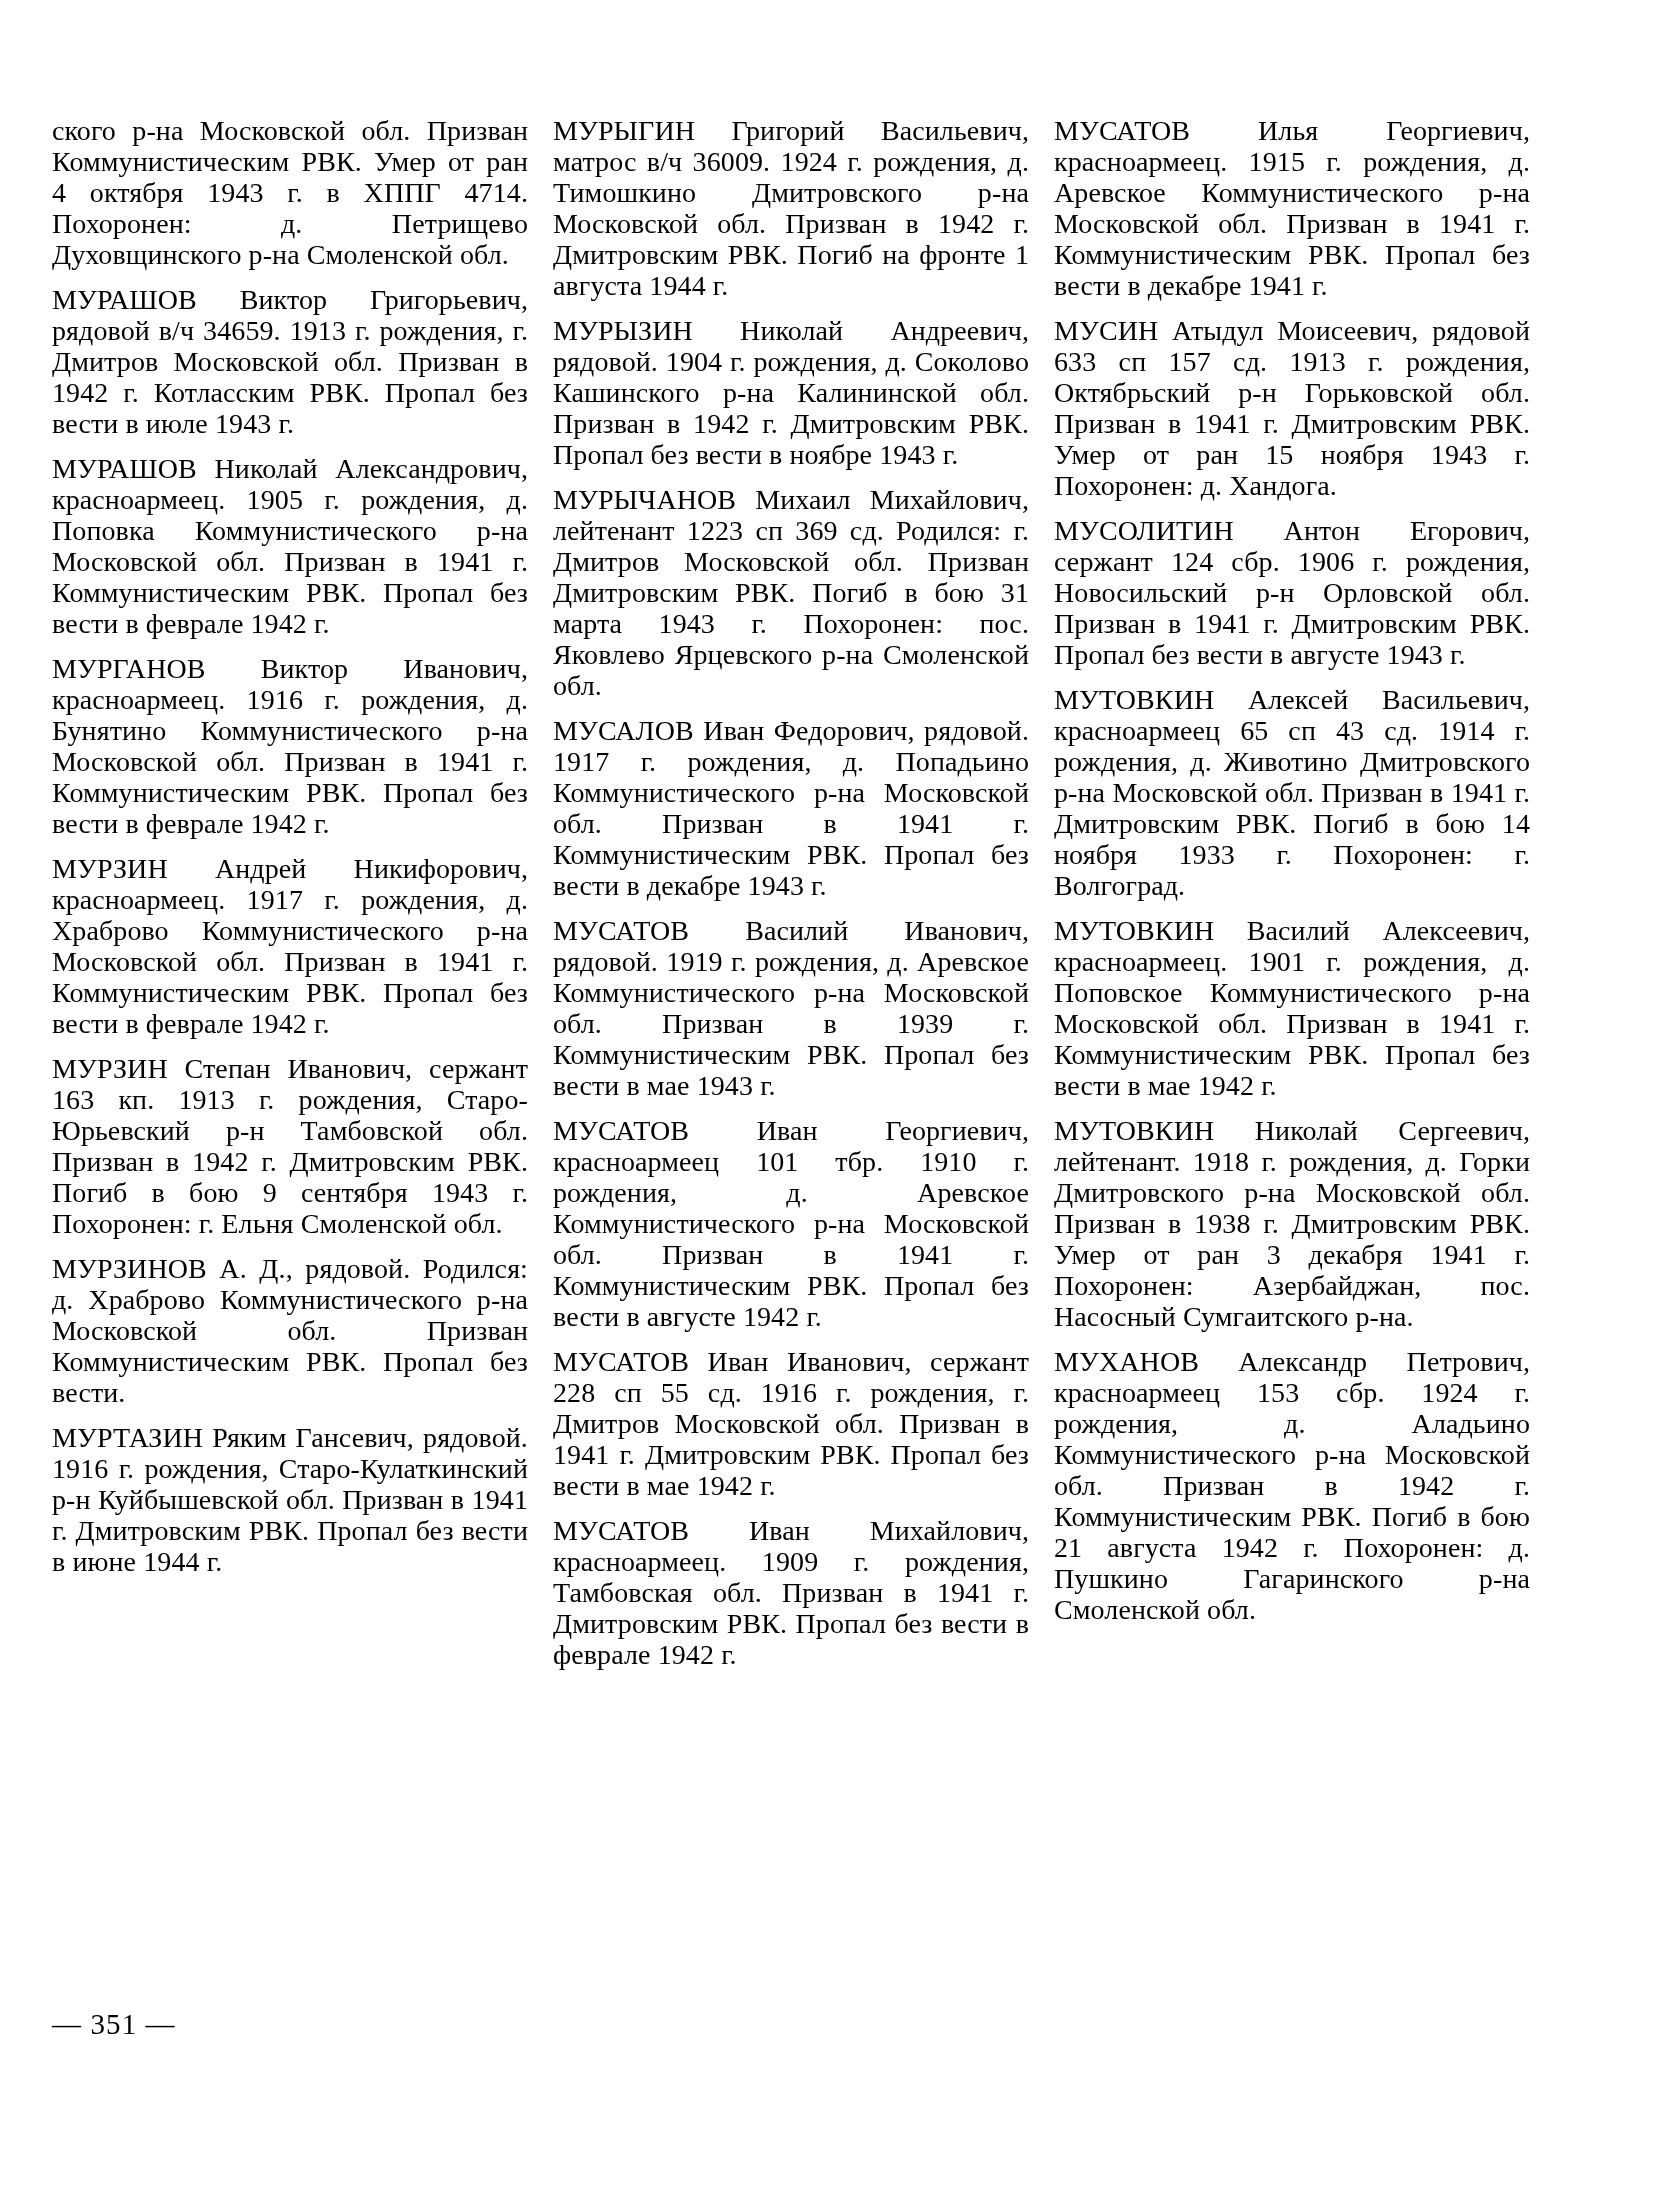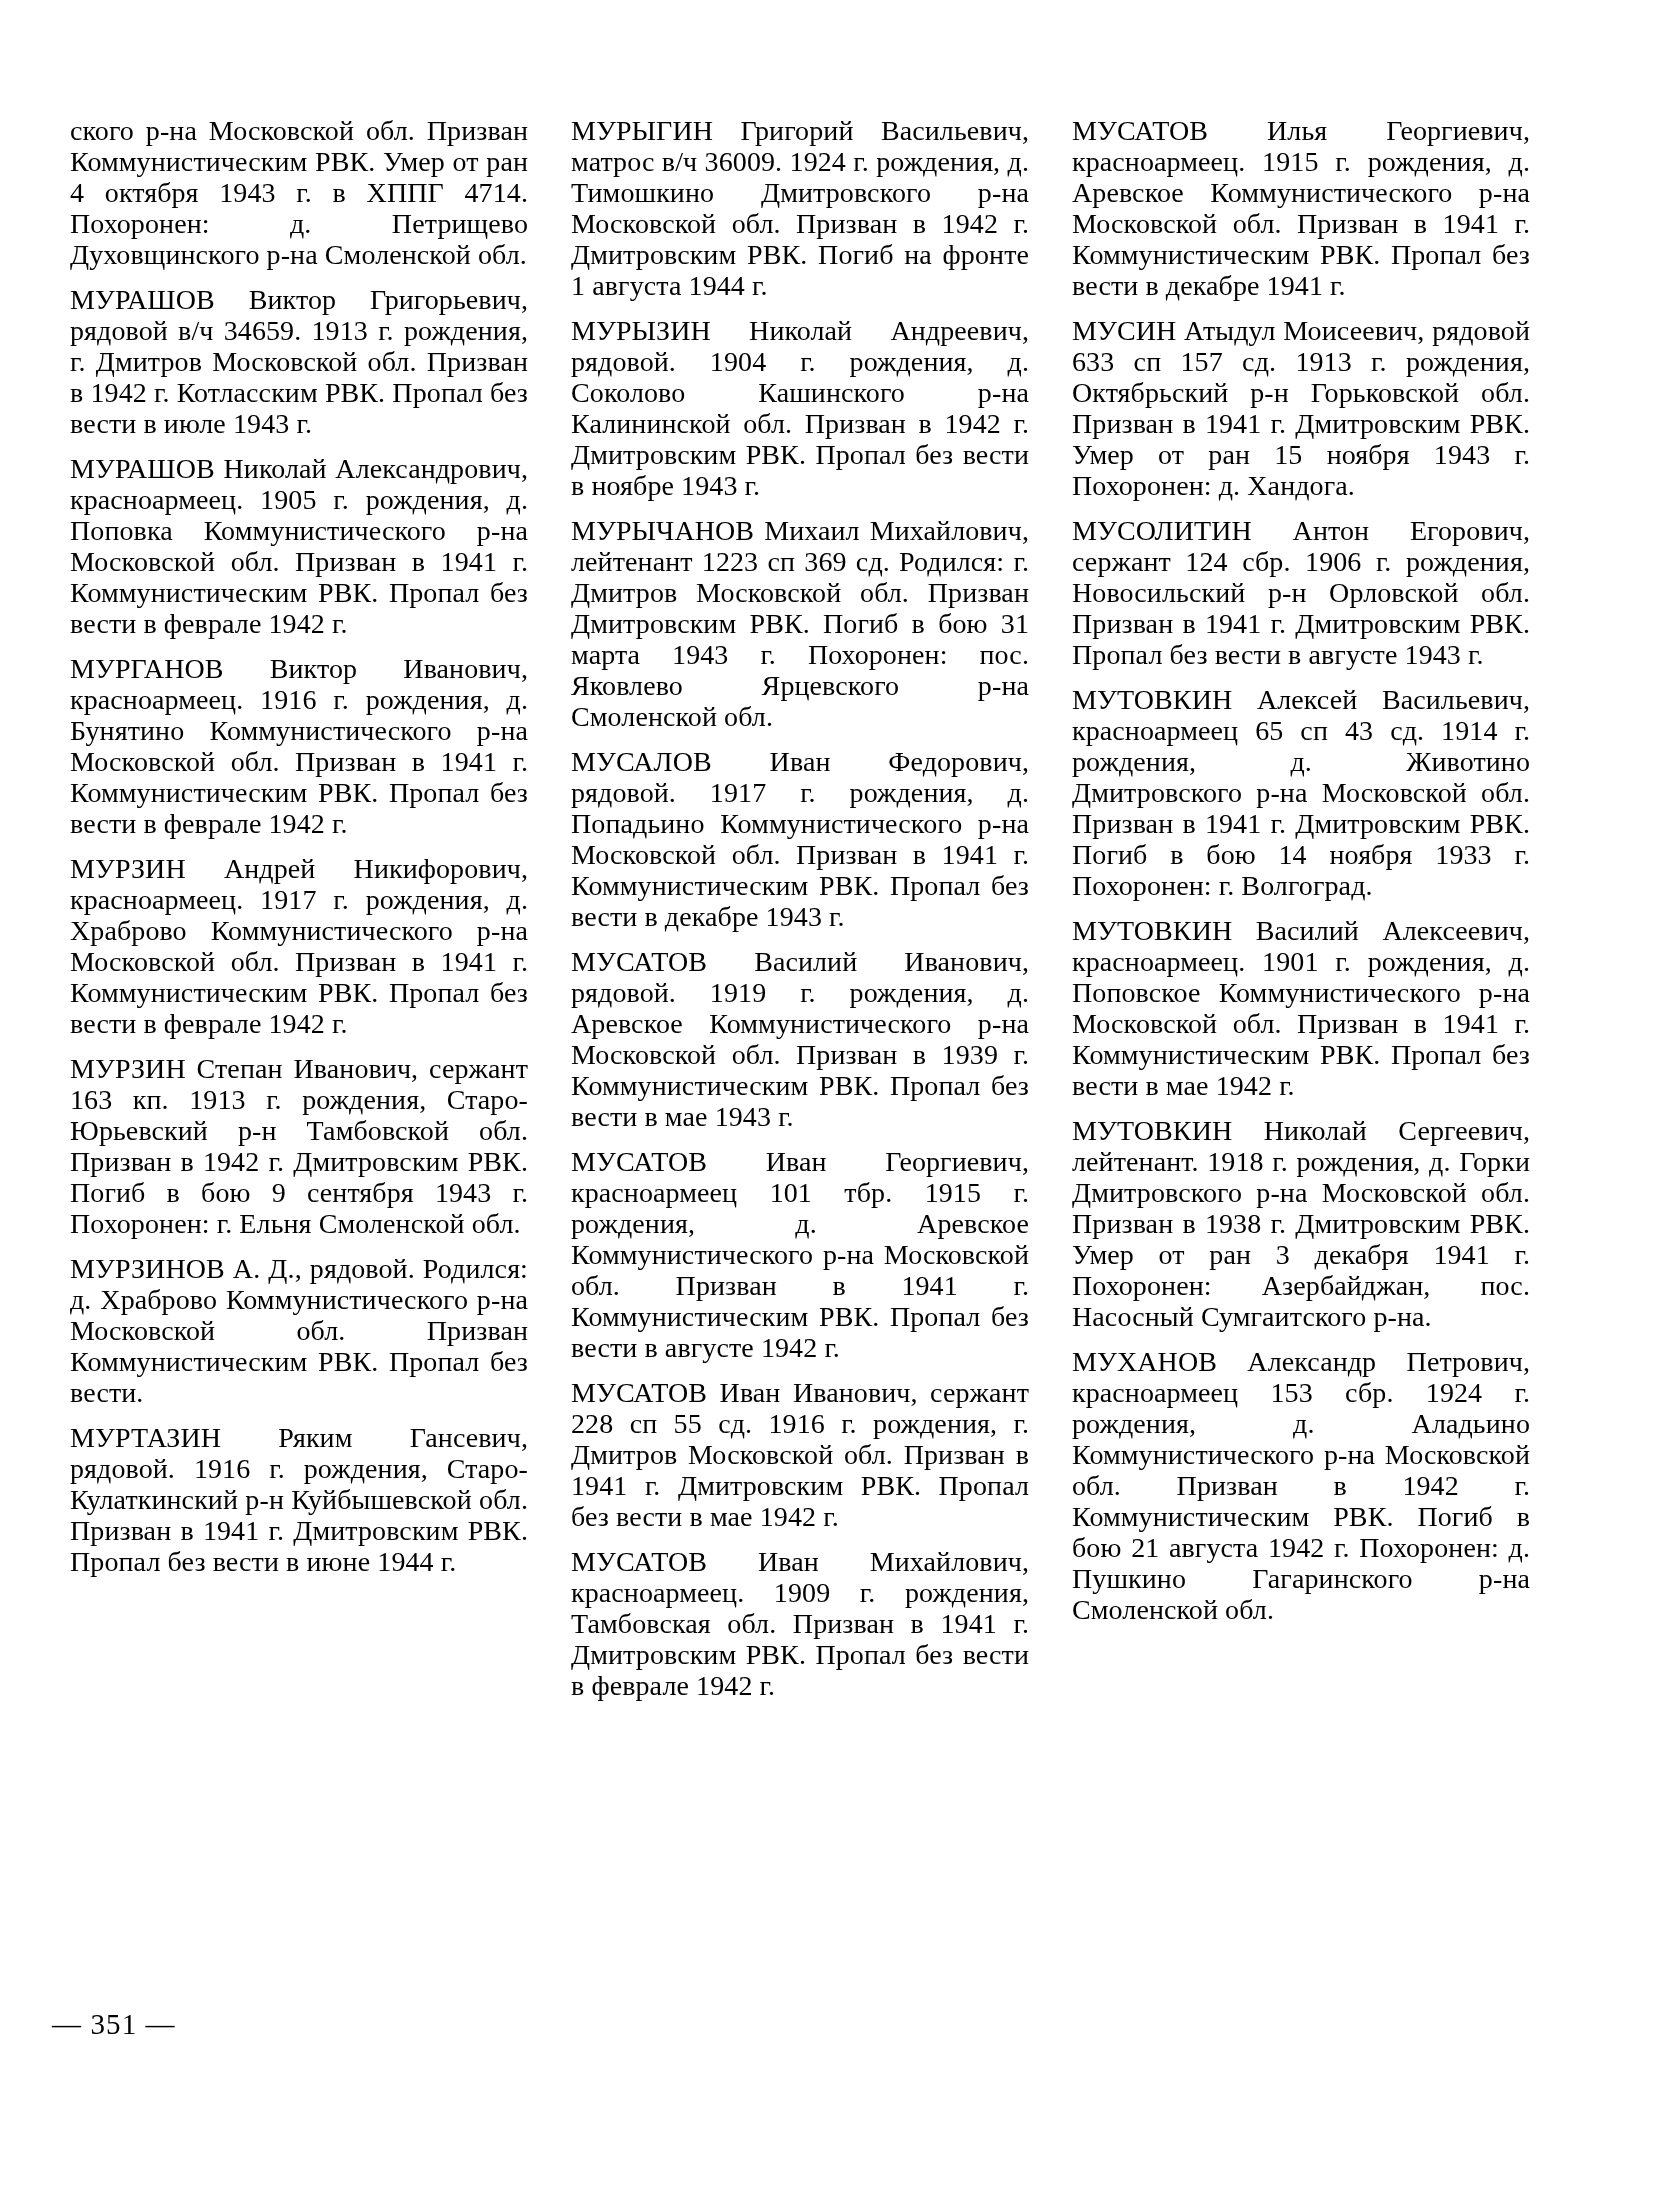--- a/index.html
+++ b/index.html
@@ -11,21 +11,21 @@
     color:#000;
     overflow:hidden;
   }
   .text-columns{
     position:absolute;
     left:52px;top:115px;width:1477px;
     display:flex;gap:25px;align-items:flex-start;
   }
   .column{flex:0 0 476px;width:476px;}
   .entry{
-    margin:14px 0 0 18px;
+    margin:14px 0 0 0;
     font-size:28px;
     line-height:31px;
     text-align:justify;
     text-align-last:left;
     letter-spacing:0.1px;
   }
   .column .entry:first-child{margin-top:0;}
   .entry-name{font-weight:400;}
   .page-number{
     position:absolute;
@@ -48,21 +48,21 @@
         <p class="entry"><span class="entry-name">МУРЗИН Степан Иванович,</span> <span class="entry-text">сержант 163 кп. 1913 г. рождения, Старо-Юрьевский р-н Тамбовской обл. Призван в 1942 г. Дмитровским РВК. Погиб в бою 9 сентября 1943 г. Похоронен: г. Ельня Смоленской обл.</span></p>
         <p class="entry"><span class="entry-name">МУРЗИНОВ А. Д.,</span> <span class="entry-text">рядовой. Родился: д. Храброво Коммунистического р-на Московской обл. Призван Коммунистическим РВК. Пропал без вести.</span></p>
         <p class="entry"><span class="entry-name">МУРТАЗИН Ряким Гансевич,</span> <span class="entry-text">рядовой. 1916 г. рождения, Старо-Кулаткинский р-н Куйбышевской обл. Призван в 1941 г. Дмитровским РВК. Пропал без вести в июне 1944 г.</span></p>
       </div>
       <div class="column">
         <p class="entry"><span class="entry-name">МУРЫГИН Григорий Васильевич,</span> <span class="entry-text">матрос в/ч 36009. 1924 г. рождения, д. Тимошкино Дмитровского р-на Московской обл. Призван в 1942 г. Дмитровским РВК. Погиб на фронте 1 августа 1944 г.</span></p>
         <p class="entry"><span class="entry-name">МУРЫЗИН Николай Андреевич,</span> <span class="entry-text">рядовой. 1904 г. рождения, д. Соколово Кашинского р-на Калининской обл. Призван в 1942 г. Дмитровским РВК. Пропал без вести в ноябре 1943 г.</span></p>
         <p class="entry"><span class="entry-name">МУРЫЧАНОВ Михаил Михайлович,</span> <span class="entry-text">лейтенант 1223 сп 369 сд. Родился: г. Дмитров Московской обл. Призван Дмитровским РВК. Погиб в бою 31 марта 1943 г. Похоронен: пос. Яковлево Ярцевского р-на Смоленской обл.</span></p>
         <p class="entry"><span class="entry-name">МУСАЛОВ Иван Федорович,</span> <span class="entry-text">рядовой. 1917 г. рождения, д. Попадьино Коммунистического р-на Московской обл. Призван в 1941 г. Коммунистическим РВК. Пропал без вести в декабре 1943 г.</span></p>
         <p class="entry"><span class="entry-name">МУСАТОВ Василий Иванович,</span> <span class="entry-text">рядовой. 1919 г. рождения, д. Аревское Коммунистического р-на Московской обл. Призван в 1939 г. Коммунистическим РВК. Пропал без вести в мае 1943 г.</span></p>
-        <p class="entry"><span class="entry-name">МУСАТОВ Иван Георгиевич,</span> <span class="entry-text">красноармеец 101 тбр. 1915 г. рождения, д. Аревское Коммунистического р-на Московской обл. Призван в 1941 г. Коммунистическим РВК. Пропал без вести в августе 1942 г.</span></p>
+        <p class="entry"><span class="entry-name">МУСАТОВ Иван Георгиевич,</span> <span class="entry-text">красноармеец 101 тбр. 1910 г. рождения, д. Аревское Коммунистического р-на Московской обл. Призван в 1941 г. Коммунистическим РВК. Пропал без вести в августе 1942 г.</span></p>
         <p class="entry"><span class="entry-name">МУСАТОВ Иван Иванович,</span> <span class="entry-text">сержант 228 сп 55 сд. 1916 г. рождения, г. Дмитров Московской обл. Призван в 1941 г. Дмитровским РВК. Пропал без вести в мае 1942 г.</span></p>
         <p class="entry"><span class="entry-name">МУСАТОВ Иван Михайлович,</span> <span class="entry-text">красноармеец. 1909 г. рождения, Тамбовская обл. Призван в 1941 г. Дмитровским РВК. Пропал без вести в феврале 1942 г.</span></p>
       </div>
       <div class="column">
         <p class="entry"><span class="entry-name">МУСАТОВ Илья Георгиевич,</span> <span class="entry-text">красноармеец. 1915 г. рождения, д. Аревское Коммунистического р-на Московской обл. Призван в 1941 г. Коммунистическим РВК. Пропал без вести в декабре 1941 г.</span></p>
         <p class="entry"><span class="entry-name">МУСИН Атыдул Моисеевич,</span> <span class="entry-text">рядовой 633 сп 157 сд. 1913 г. рождения, Октябрьский р-н Горьковской обл. Призван в 1941 г. Дмитровским РВК. Умер от ран 15 ноября 1943 г. Похоронен: д. Хандога.</span></p>
         <p class="entry"><span class="entry-name">МУСОЛИТИН Антон Егорович,</span> <span class="entry-text">сержант 124 сбр. 1906 г. рождения, Новосильский р-н Орловской обл. Призван в 1941 г. Дмитровским РВК. Пропал без вести в августе 1943 г.</span></p>
         <p class="entry"><span class="entry-name">МУТОВКИН Алексей Васильевич,</span> <span class="entry-text">красноармеец 65 сп 43 сд. 1914 г. рождения, д. Животино Дмитровского р-на Московской обл. Призван в 1941 г. Дмитровским РВК. Погиб в бою 14 ноября 1933 г. Похоронен: г. Волгоград.</span></p>
         <p class="entry"><span class="entry-name">МУТОВКИН Василий Алексеевич,</span> <span class="entry-text">красноармеец. 1901 г. рождения, д. Поповское Коммунистического р-на Московской обл. Призван в 1941 г. Коммунистическим РВК. Пропал без вести в мае 1942 г.</span></p>
         <p class="entry"><span class="entry-name">МУТОВКИН Николай Сергеевич,</span> <span class="entry-text">лейтенант. 1918 г. рождения, д. Горки Дмитровского р-на Московской обл. Призван в 1938 г. Дмитровским РВК. Умер от ран 3 декабря 1941 г. Похоронен: Азербайджан, пос. Насосный Сумгаитского р-на.</span></p>

